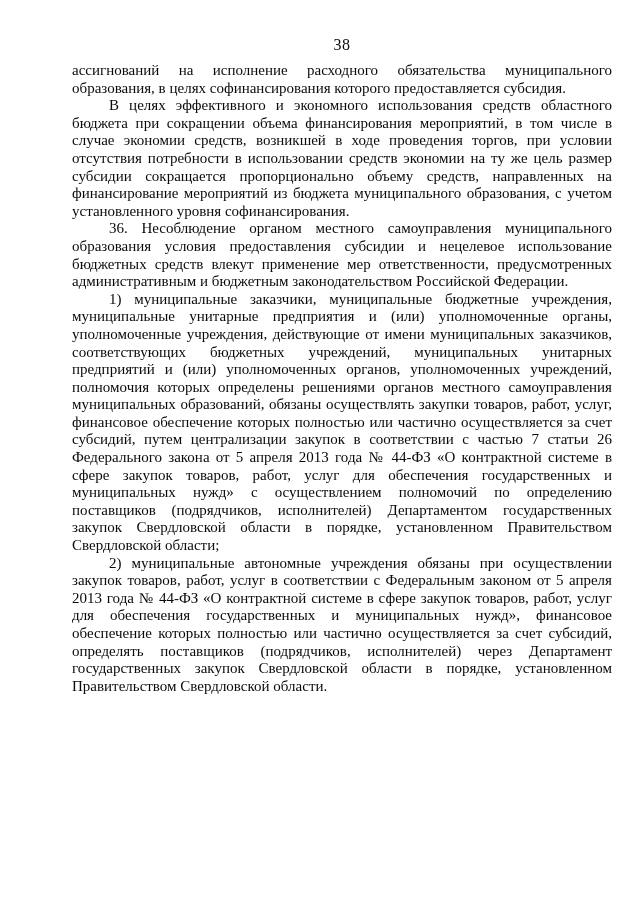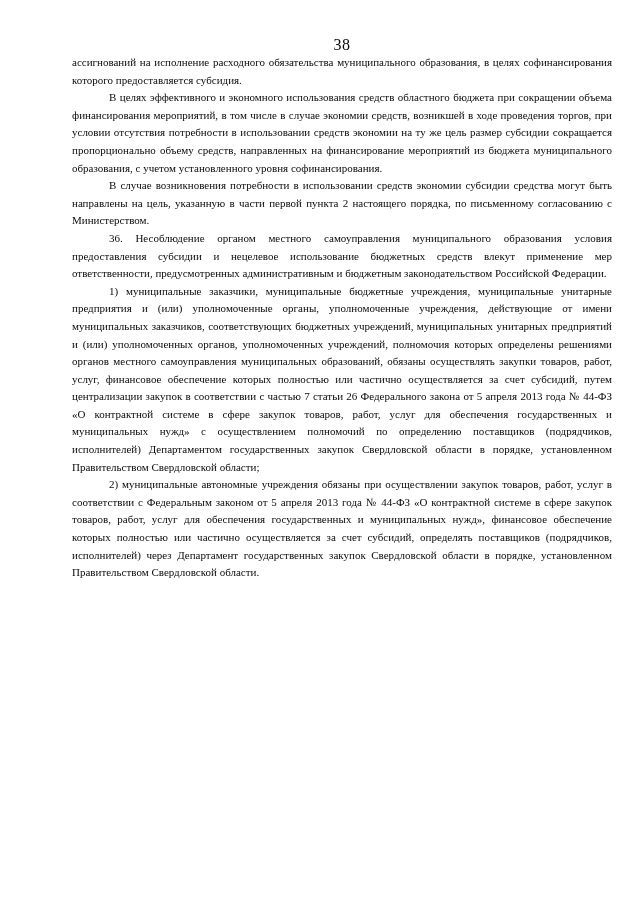--- a/index.html
+++ b/index.html
@@ -18,25 +18,25 @@
       box-sizing: border-box;
       width: 640px;
       height: 905px;
       padding: 36px 28px 0 72px;
       background: #ffffff;
     }
     .page-number {
       text-align: center;
       font-size: 16px;
       line-height: 18px;
-      margin-bottom: 0;
+      margin-bottom: 8px;
       letter-spacing: 0.5px;
     }
     .doc-body {
-      font-size: 11px;
+      font-size: 15px;
       line-height: 17.6px;
       text-align: justify;
       text-justify: inter-word;
     }
     .doc-body p {
       margin: 0;
       padding: 0;
     }
     .doc-body p.indent {
       text-indent: 37px;
@@ -44,18 +44,17 @@
   </style>
 </head>
 <body>
 
 <div class="page">
   <div class="page-number">38</div>
 
   <div class="doc-body">
     <p>ассигнований на исполнение расходного обязательства муниципального образования, в целях софинансирования которого предоставляется субсидия.</p>
     <p class="indent">В целях эффективного и экономного использования средств областного бюджета при сокращении объема финансирования мероприятий, в том числе в случае экономии средств, возникшей в ходе проведения торгов, при условии отсутствия потребности в использовании средств экономии на ту же цель размер субсидии сокращается пропорционально объему средств, направленных на финансирование мероприятий из бюджета муниципального образования, с учетом установленного уровня софинансирования.</p>
-    <p class="indent">В случае возникновения потребности в использовании средств экономии субсидии средства могут быть направлены на цель, указанную в части первой пункта 2 настоящего порядка, по письменному согласованию с Министерством.</p>
     <p class="indent">36. Несоблюдение органом местного самоуправления муниципального образования условия предоставления субсидии и нецелевое использование бюджетных средств влекут применение мер ответственности, предусмотренных административным и бюджетным законодательством Российской Федерации.</p>
     <p class="indent">1) муниципальные заказчики, муниципальные бюджетные учреждения, муниципальные унитарные предприятия и (или) уполномоченные органы, уполномоченные учреждения, действующие от имени муниципальных заказчиков, соответствующих бюджетных учреждений, муниципальных унитарных предприятий и (или) уполномоченных органов, уполномоченных учреждений, полномочия которых определены решениями органов местного самоуправления муниципальных образований, обязаны осуществлять закупки товаров, работ, услуг, финансовое обеспечение которых полностью или частично осуществляется за счет субсидий, путем централизации закупок в соответствии с частью 7 статьи 26 Федерального закона от 5 апреля 2013 года № 44-ФЗ «О контрактной системе в сфере закупок товаров, работ, услуг для обеспечения государственных и муниципальных нужд» с осуществлением полномочий по определению поставщиков (подрядчиков, исполнителей) Департаментом государственных закупок Свердловской области в порядке, установленном Правительством Свердловской области;</p>
     <p class="indent">2) муниципальные автономные учреждения обязаны при осуществлении закупок товаров, работ, услуг в соответствии с Федеральным законом от 5 апреля 2013 года № 44-ФЗ «О контрактной системе в сфере закупок товаров, работ, услуг для обеспечения государственных и муниципальных нужд», финансовое обеспечение которых полностью или частично осуществляется за счет субсидий, определять поставщиков (подрядчиков, исполнителей) через Департамент государственных закупок Свердловской области в порядке, установленном Правительством Свердловской области.</p>
   </div>
 </div>
 
 </body></html>

